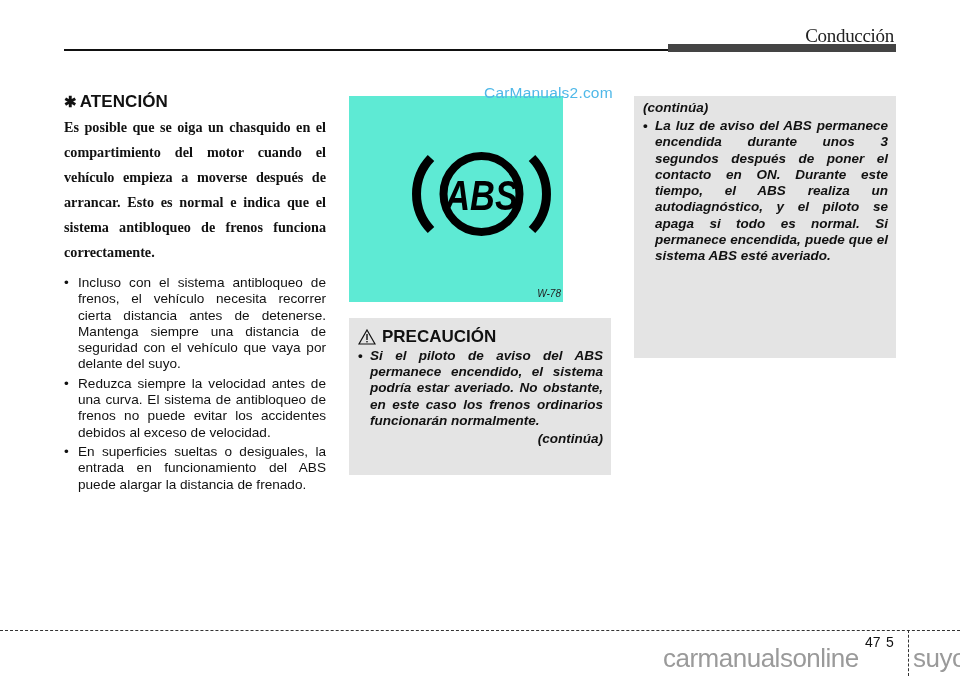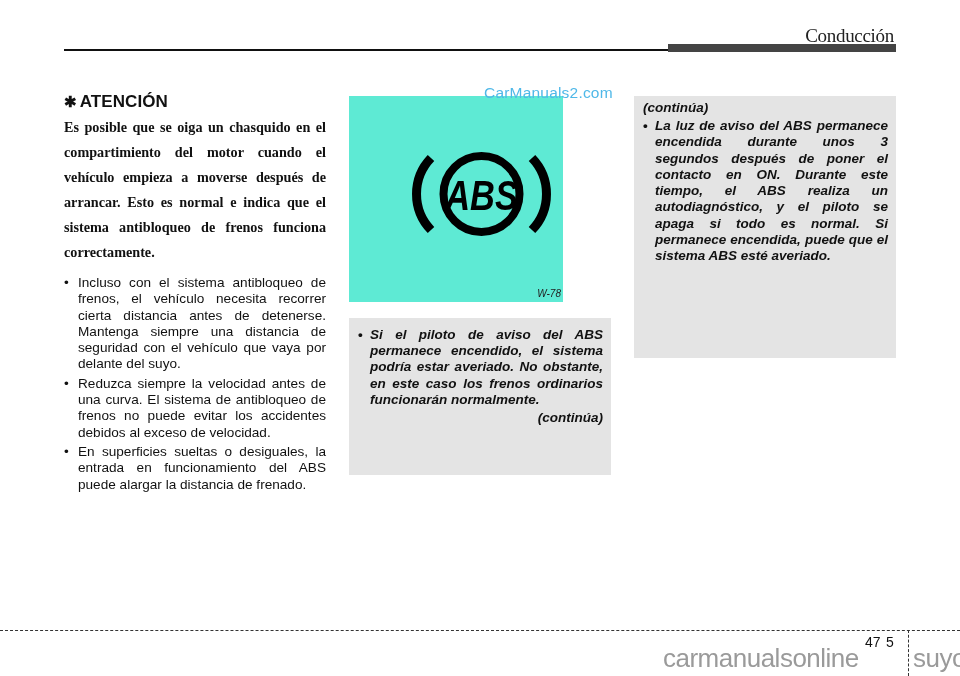--- a/index.html
+++ b/index.html
@@ -71,20 +71,28 @@
     <circle cx="72.5" cy="50" r="38" fill="none" stroke="#000" stroke-width="8"></circle>
     <path d="M22 14 A52 52 0 0 0 22 86" fill="none" stroke="#000" stroke-width="9"></path>
     <path d="M123 14 A52 52 0 0 1 123 86" fill="none" stroke="#000" stroke-width="9"></path>
     <text x="72.5" y="66" text-anchor="middle" font-family="Liberation Sans, sans-serif" font-weight="bold" font-size="42" transform="scale(0.82,1) translate(16,0)" fill="#000">ABS</text>
   </svg>
   <div class="fig-code">W-78</div>
 </div>
 <div class="watermark-top">CarManuals2.com</div>
 
 <div class="caution">
+  <div class="caution-title">
+    <svg width="18" height="16" viewBox="0 0 18 16">
+      <path d="M9 1 L17 15 L1 15 Z" fill="none" stroke="#111" stroke-width="1.2"></path>
+      <rect x="8.3" y="5" width="1.4" height="6" fill="#111"></rect>
+      <rect x="8.3" y="12" width="1.4" height="1.4" fill="#111"></rect>
+    </svg>
+    <span>PRECAUCIÓN</span>
+  </div>
   <div class="caution-item"><span class="dot">•</span><span>Si el piloto de aviso del ABS permanece encendido, el sistema podría estar averiado. No obstante, en este caso los frenos ordinarios funcionarán normalmente.</span></div>
   <div class="cont-right">(continúa)</div>
 </div>
 
 <div class="cont-box">
   <div class="cont-head">(continúa)</div>
   <div class="cont-item">
     <span class="dot">•</span>
     <p>La luz de aviso del ABS permanece encendida durante unos 3 segundos después de poner el contacto en ON. Durante este tiempo, el ABS realiza un autodiagnóstico, y el piloto se apaga si todo es normal. Si permanece encendida, puede que el sistema ABS esté averiado.</p>
   </div>

